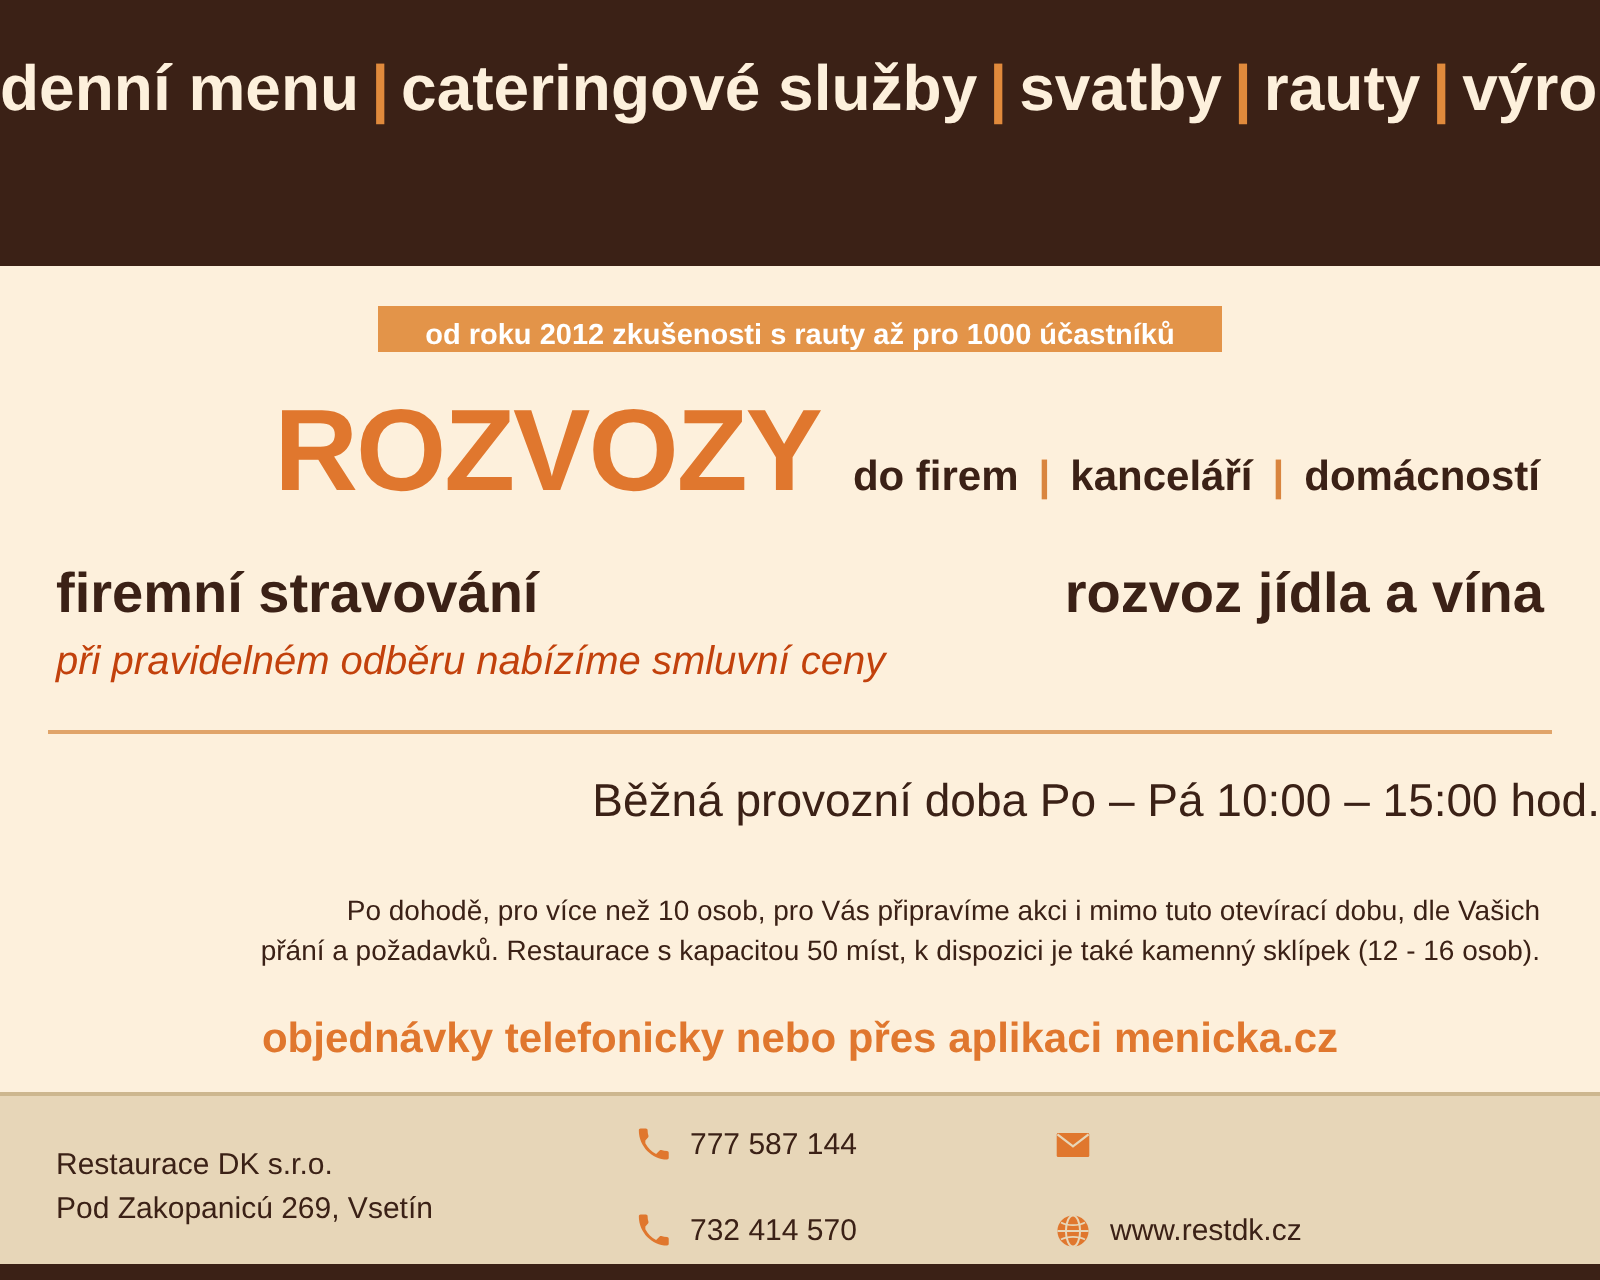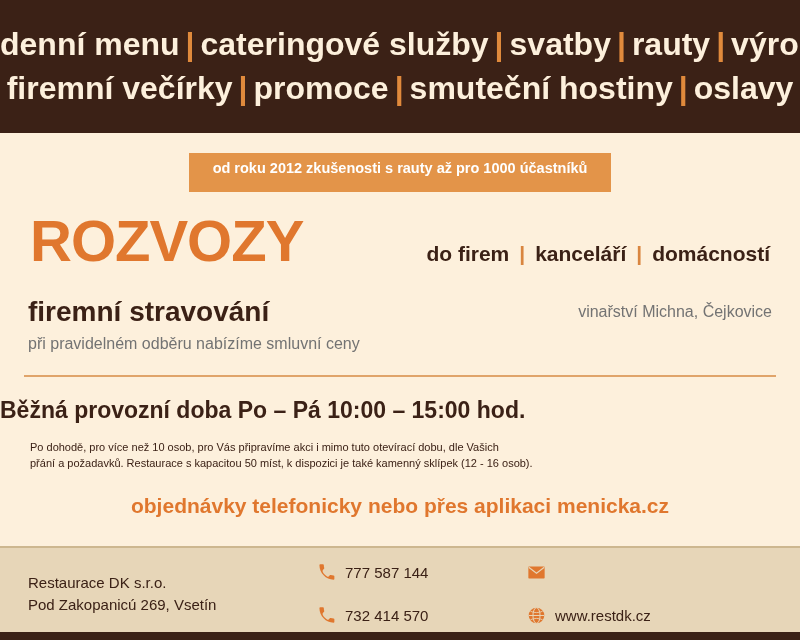--- a/index.html
+++ b/index.html
@@ -42,31 +42,30 @@
   .ribbon-wrap {
     text-align: center;
     margin-top: 20px;
   }
   .ribbon {
     display: inline-block;
     background: #e39449;
     color: #ffffff;
     font-size: 14.5px;
     font-weight: bold;
-    padding: 7px 24px 16px 24px;
+    padding: 7px 24px 0 24px;
   }
 
   
   .rozvozy-line {
     display: flex;
     align-items: baseline;
-    justify-content: space-between;
+    justify-content: flex-end;
     margin-top: 20px;
     padding: 0 30px;
-    gap: 35px;
   }
   .rozvozy-big {
     color: #e0772e;
     font-size: 58px;
     font-weight: bold;
     letter-spacing: -1px;
     line-height: 1;
   }
   .rozvozy-sub {
     color: #3b2116;
@@ -89,46 +88,47 @@
   }
   .col-left { text-align: left; }
   .col-right { text-align: right; }
   .col-title {
     color: #3b2116;
     font-size: 28px;
     font-weight: bold;
     line-height: 1.15;
   }
   .col-desc {
-    color: #737373;
-    font-size: 16px;
+    color: #c2410c;
+    font-size: 20px;
     margin-top: 6px;
     line-height: 1.2;
+    font-style: italic;
   }
 
   .divider {
     height: 2px;
     background: #e0a46a;
     margin: 22px 24px 0 24px;
   }
 
   
   .hours {
-    text-align: left;
+    text-align: right;
     color: #3b2116;
     font-size: 23px;
-    font-weight: bold;
+    font-weight: normal;
     margin-top: 20px;
   }
   .note {
-    text-align: left;
-    color: #3b2116;
-    font-size: 11px;
+    text-align: right;
+    color: #3b2116;
+    font-size: 14px;
     line-height: 1.45;
-    margin: 16px auto 0 auto;
+    margin: 31px auto 0 auto;
     max-width: 740px;
   }
   .orders {
     text-align: center;
     color: #e0772e;
     font-size: 21px;
     font-weight: bold;
     margin-top: 22px;
   }
 
@@ -180,41 +180,38 @@
 </style>
 </head>
 <body>
 
 <div class="page">
 
   <div class="header">
     <div class="header-row">
       <span>denní menu</span><span class="sep">|</span><span>cateringové služby</span><span class="sep">|</span><span>svatby</span><span class="sep">|</span><span>rauty</span><span class="sep">|</span><span>výročí</span>
     </div>
-    <div class="header-row">
-      <span>firemní večírky</span><span class="sep">|</span><span>promoce</span><span class="sep">|</span><span>smuteční hostiny</span><span class="sep">|</span><span>oslavy</span>
-    </div>
   </div>
 
   <div class="ribbon-wrap">
     <div class="ribbon">od roku 2012 zkušenosti s rauty až pro 1000 účastníků</div>
   </div>
 
   <div class="rozvozy-line">
     <span class="rozvozy-big">ROZVOZY</span>
     <span class="rozvozy-sub"><span>do firem</span><span class="sep">|</span><span>kanceláří</span><span class="sep">|</span><span>domácností</span></span>
   </div>
 
   <div class="two-col">
     <div class="col-left">
       <div class="col-title">firemní stravování</div>
       <div class="col-desc">při pravidelném odběru nabízíme smluvní ceny</div>
     </div>
     <div class="col-right">
-      <div class="col-desc">vinařství Michna, Čejkovice</div>
+      <div class="col-title">rozvoz jídla a vína</div>
     </div>
   </div>
 
   <div class="divider"></div>
 
   <div class="hours">Běžná provozní doba Po – Pá  10:00 – 15:00 hod.</div>
 
   <div class="note">
     <div>Po dohodě, pro více než 10 osob, pro Vás připravíme akci i mimo tuto otevírací dobu, dle Vašich</div>
     <div>přání a požadavků. Restaurace s kapacitou 50 míst, k dispozici je také kamenný sklípek (12 - 16 osob).</div>

